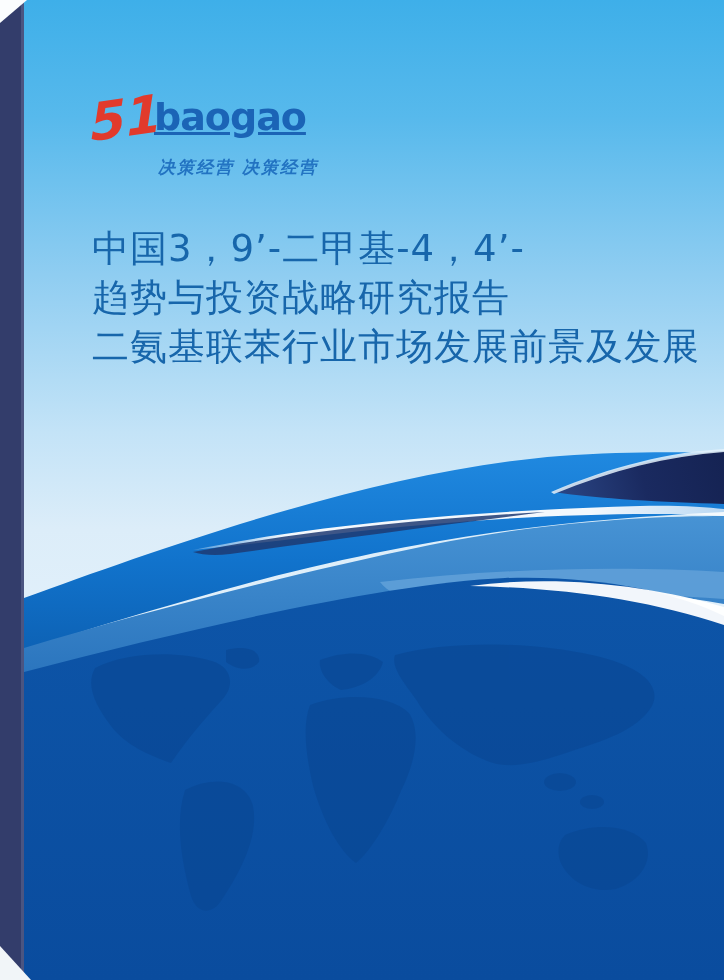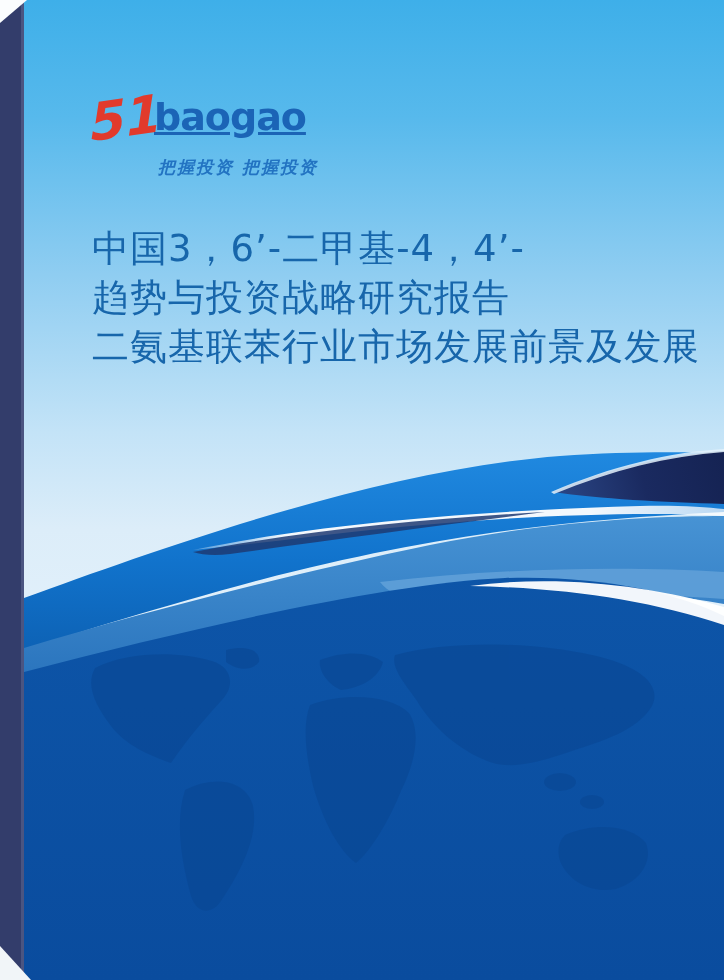--- a/index.html
+++ b/index.html
@@ -134,22 +134,22 @@
       <path d="M 0,0 L 27,0 L 0,23 Z" fill="#fbfdfe"></path>
       <path d="M 0,946 L 31,980 L 0,980 Z" fill="#f1f5f8"></path>
     </g>
   </svg>
 
   <div class="logo">
     <div class="logo-row">
       <span class="logo-mark">51</span>
       <span class="logo-name">baogao</span>
     </div>
-    <div class="logo-tagline">把握投资 把握投资</div>
+    <div class="logo-tagline">决策经营 决策经营</div>
   </div>
 
   <h1 class="title">
-    <span class="tl">中国3，6’-二甲基-4，4’-</span>
+    <span class="tl">中国3，9’-二甲基-4，4’-</span>
     <span class="tl">趋势与投资战略研究报告</span>
     <span class="tl">二氨基联苯行业市场发展前景及发展</span>
   </h1>
 
 </div>
 
 </body></html>

